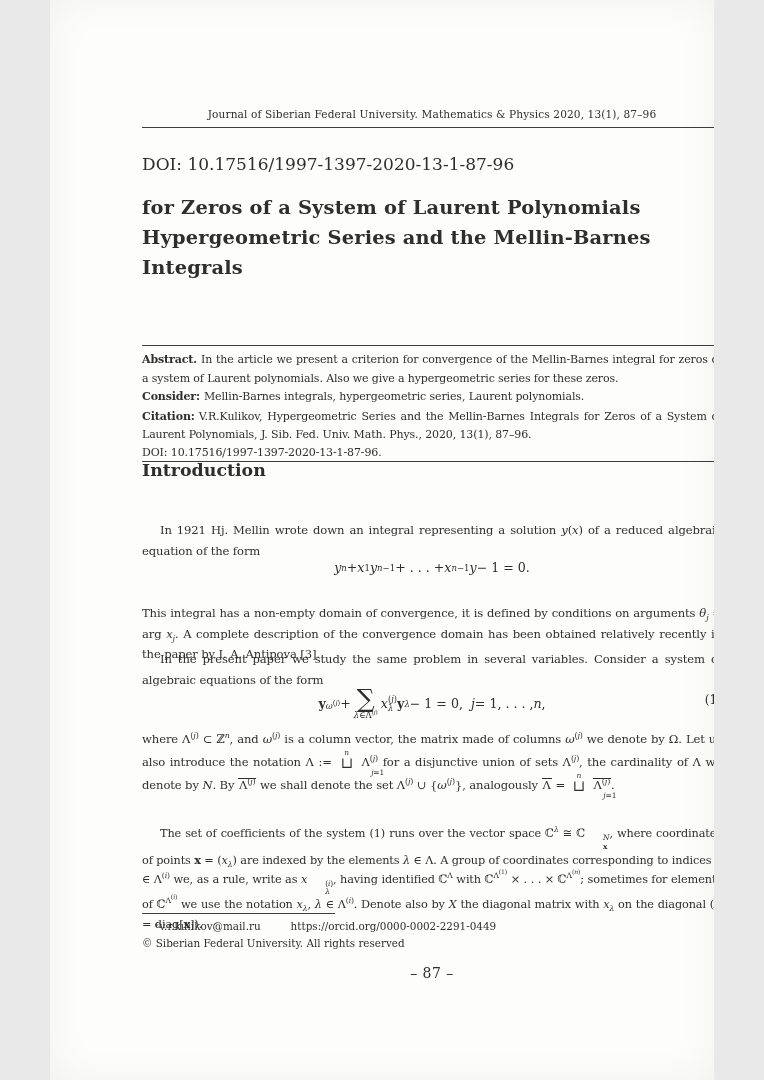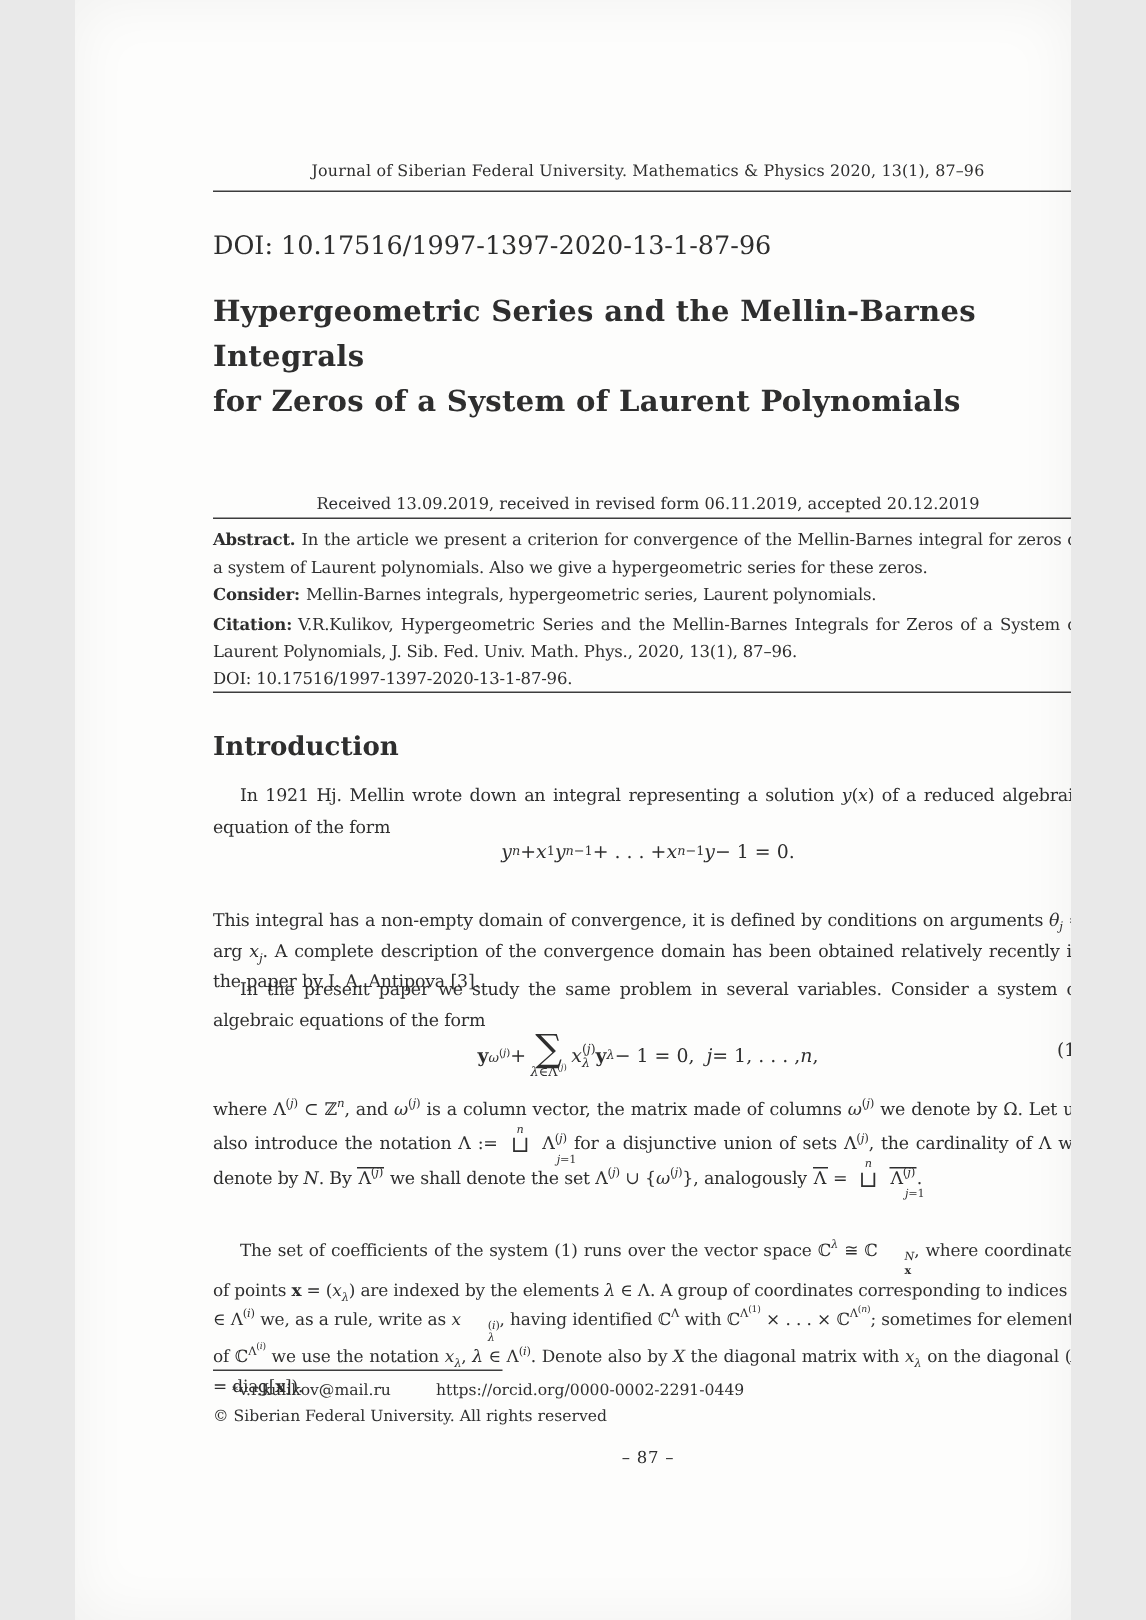--- a/index.html
+++ b/index.html
@@ -46,58 +46,57 @@
   .iop .bl.bot{top:90%;margin-left:31px;}
   
   .stk{display:inline-flex;flex-direction:column;align-items:flex-start;font-size:0.66em;line-height:1.1;vertical-align:-0.45em;}
   
   .ov{display:inline-block;border-top:1.1px solid #2e2e2e;padding:0 1px;line-height:1.2;}
   .fn{font-size:10.4px;line-height:16.5px;}
   .fn .fnrule{width:193px;border-top:1.1px solid #3d3d3d;margin-bottom:4px;}
   .fn .fnmark{vertical-align:0.25em;font-size:8px;}
   .fn .fnind{padding-left:12px;}
   .fn .gap{display:inline-block;width:30px;}
-  .pageno{font-size:11px;letter-spacing:0.5px;}
+  .pageno{font-size:14px;letter-spacing:0.5px;}
 </style>
 </head>
 <body>
 
 <div class="page">
   <div class="col">
 
     <div class="abs center head-txt" style="top:108px">Journal of Siberian Federal University. Mathematics &amp; Physics 2020, 13(1), 87–96</div>
     <div class="abs rule" style="top:127px"></div>
 
     <div class="abs meta-line" style="top:154px">DOI: 10.17516/1997-1397-2020-13-1-87-96</div>
 
     <div class="abs paper-title" style="top:193px">
+      <div>for Zeros of a System of Laurent Polynomials</div>
       <div>Hypergeometric Series and the Mellin-Barnes Integrals</div>
-      <div>for Zeros of a System of Laurent Polynomials</div>
     </div>
 
 
-    <div class="abs center dates-line" style="top:329px">Received 13.09.2019, received in revised form 06.11.2019, accepted 20.12.2019</div>
     <div class="abs rule" style="top:345px"></div>
 
     <div class="abs just small" style="top:351px">
       <span class="lbl">Abstract.</span><span>In the article we present a criterion for convergence of the Mellin-Barnes integral for zeros of a system of Laurent polynomials. Also we give a hypergeometric series for these zeros.</span>
     </div>
 
     <div class="abs just small" style="top:388px">
       <span class="lbl">Consider:</span><span>Mellin-Barnes integrals, hypergeometric series, Laurent polynomials.</span>
     </div>
 
     <div class="abs just small" style="top:408px;line-height:18.2px">
       <span class="lbl">Citation:</span><span>V.R.Kulikov, Hypergeometric Series and the Mellin-Barnes Integrals for Zeros of a System of Laurent Polynomials, J. Sib. Fed. Univ. Math. Phys., 2020, 13(1), 87–96.</span>
       <div>DOI: 10.17516/1997-1397-2020-13-1-87-96.</div>
     </div>
 
     <div class="abs rule" style="top:461px"></div>
 
-    <div class="abs section-h" style="top:488px">Introduction</div>
+    <div class="abs section-h" style="top:460px">Introduction</div>
 
     <div class="abs just body-txt indent" style="top:520px">In 1921 Hj. Mellin wrote down an integral representing a solution <i>y</i>(<i>x</i>) of a reduced algebraic equation of the form</div>
 
     <div class="abs eq" style="top:560px"><i>y</i><sup><i>n</i></sup> + <i>x</i><sub>1</sub><i>y</i><sup><i>n</i>−1</sup> + . . . + <i>x</i><sub><i>n</i>−1</sub><i>y</i> − 1 = 0.</div>
 
     <div class="abs just body-txt" style="top:603px">This integral has a non-empty domain of convergence, it is defined by conditions on arguments <i>θ</i><sub><i>j</i></sub> = arg <i>x</i><sub><i>j</i></sub>. A complete description of the convergence domain has been obtained relatively recently in the paper by I. A. Antipova [3].</div>
 
     <div class="abs just body-txt indent" style="top:649px">In the present paper we study the same problem in several variables. Consider a system of algebraic equations of the form</div>
 
     <div class="abs eq-wrap" style="top:682px;height:44px">

